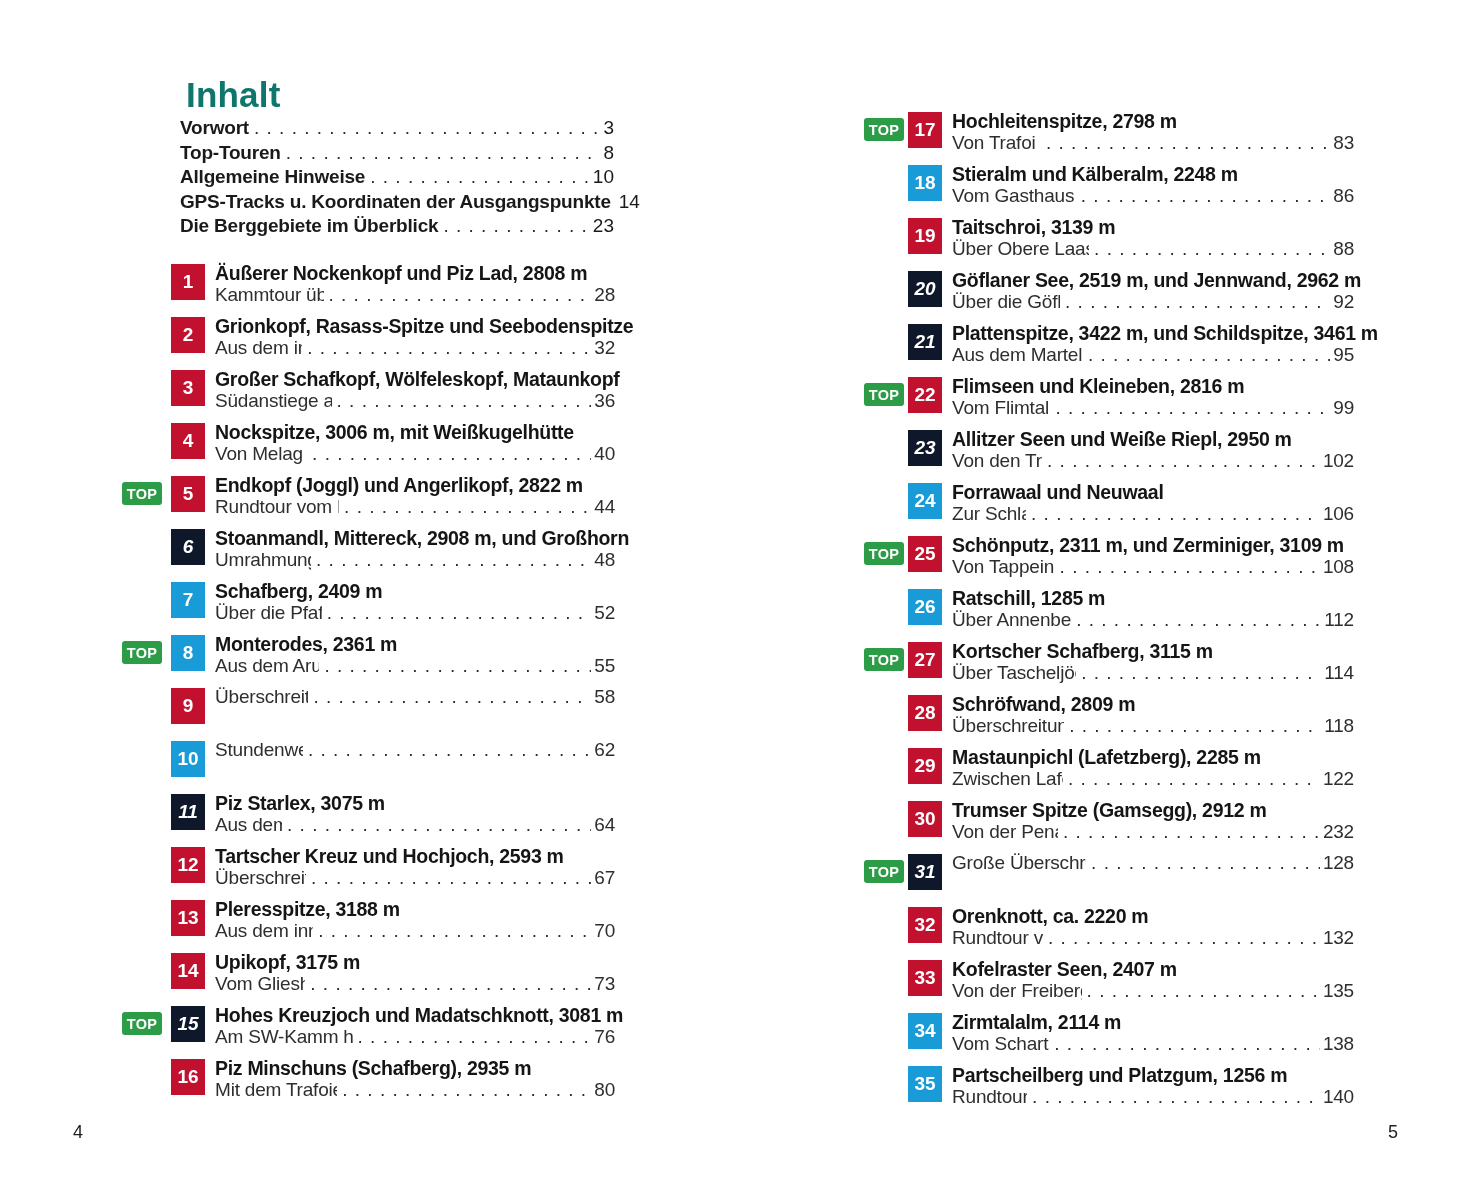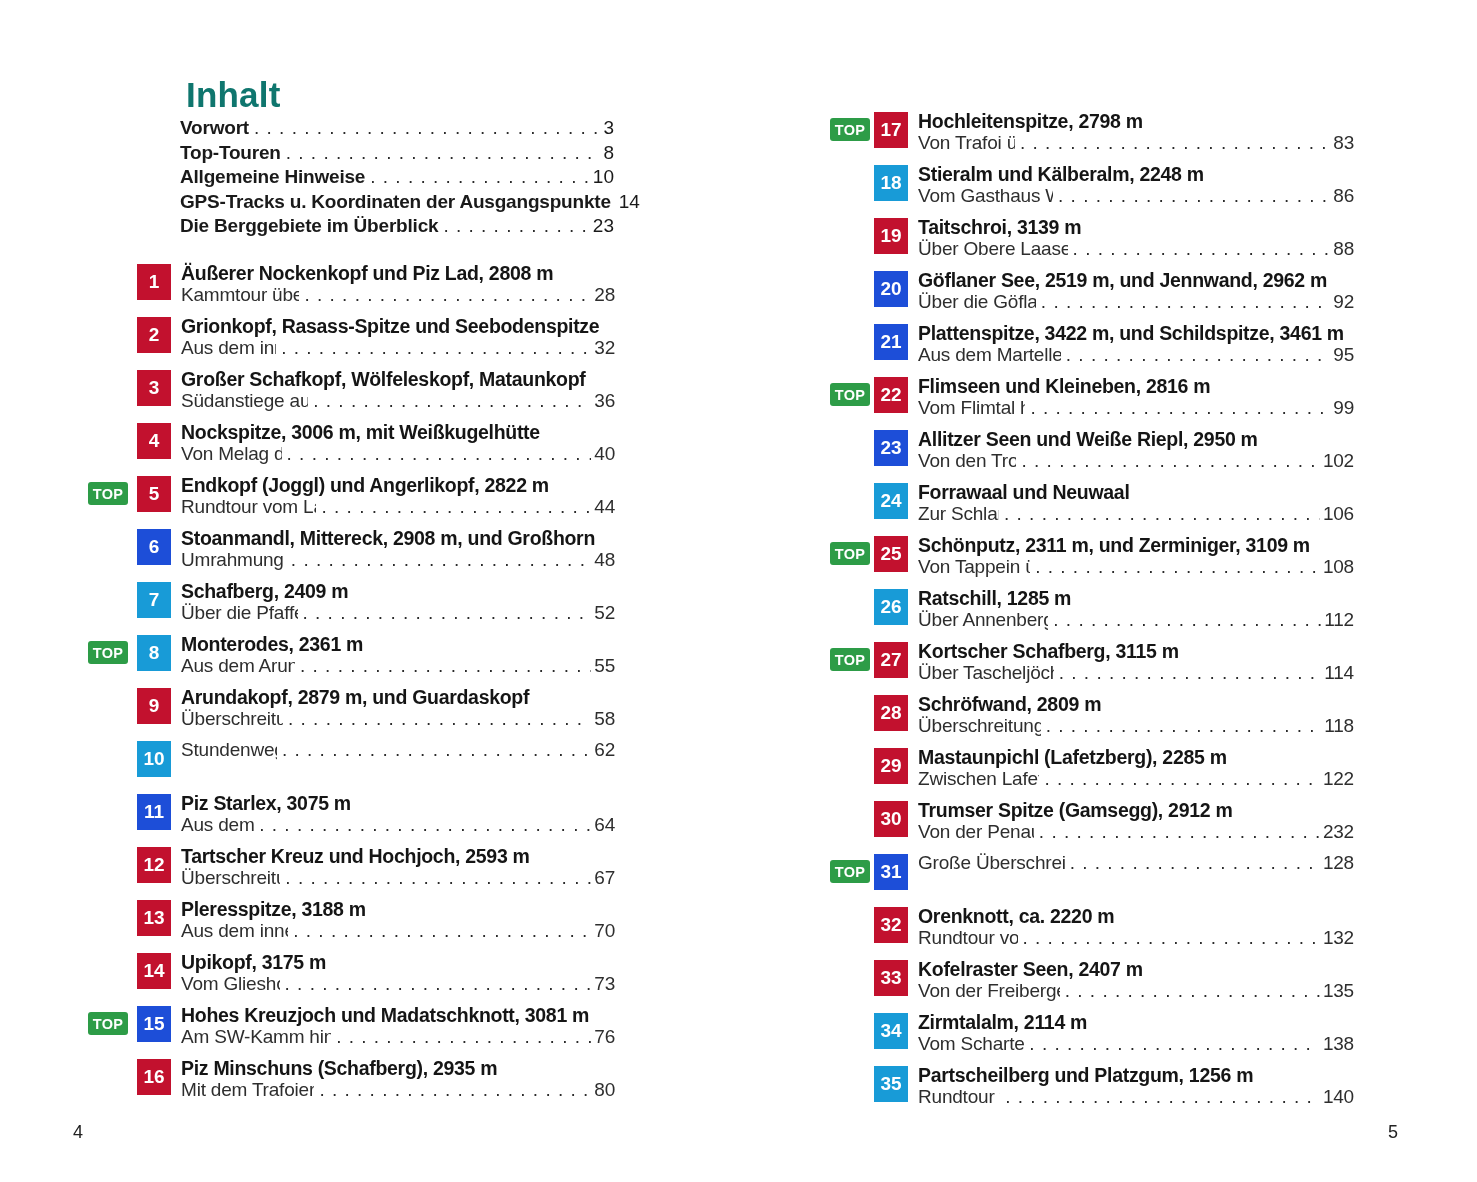--- a/index.html
+++ b/index.html
@@ -28,31 +28,31 @@
   }
   .leader::after{
     content:". . . . . . . . . . . . . . . . . . . . . . . . . . . . . . . . . . . . . . . . . . . . . . . . . . . . . . . .";
     letter-spacing:1px;
   }
   .pg{flex:0 0 auto;font-weight:400;}
   
   .toc-col{position:absolute;display:flex;flex-direction:column;}
   .col-left{left:88px;top:262px;width:527px;}
   .col-right{left:830px;top:110px;width:524px;}
-  .tour-row{display:flex;margin-bottom:9px;height:44px;}
+  .tour-row{display:flex;margin-bottom:9px;height:44px;margin-left:34px;}
   .gutter{position:relative;flex:0 0 83px;}
   .col-right .gutter{flex:0 0 78px;}
   .num-badge{
     position:absolute;right:0;top:2px;width:34px;height:36px;
     display:flex;align-items:center;justify-content:center;
     color:#ffffff;font-size:19px;font-weight:700;
   }
   .badge-red{background:#c2112e;}
   .badge-blue{background:#189bd7;}
-  .badge-black{background:#1d4ed8;}
+  .badge-black{background:#0f172a;font-style:italic;}
   .top-badge{
     position:absolute;left:0;top:8px;width:40px;height:23px;
     background:#2d9c47;border-radius:3px;
     display:flex;align-items:center;justify-content:center;
     color:#ffffff;font-size:14.5px;font-weight:700;letter-spacing:0.3px;
   }
   .entry-body{flex:1 1 auto;min-width:0;margin-left:10px;}
   .entry-title{
     font-size:19.5px;font-weight:700;line-height:22px;
     letter-spacing:-0.3px;white-space:nowrap;color:#151515;
@@ -224,21 +224,20 @@
       </div>
     </div>
   </div>
 
   <div class="tour-row">
     <div class="gutter">
 
       <span class="num-badge badge-red">9</span>
     </div>
     <div class="entry-body">
-      <div class="entry-title">Arundakopf, 2879 m, und Guardaskopf</div>
       <div class="entry-sub">
         <span class="sub-text">Überschreitung im Arundatal</span>
         <span class="leader"></span>
         <span class="pg">58</span>
       </div>
     </div>
   </div>
 
   <div class="tour-row">
     <div class="gutter">

